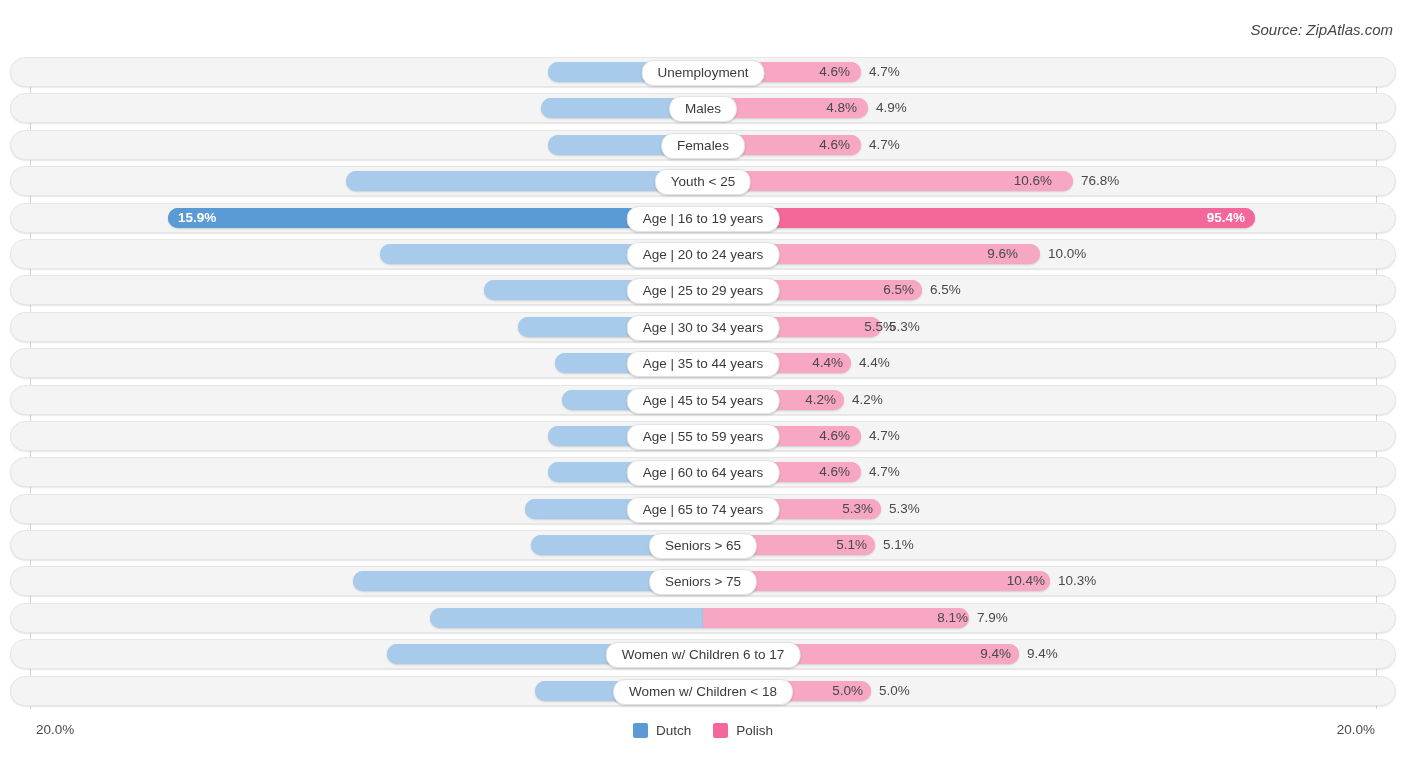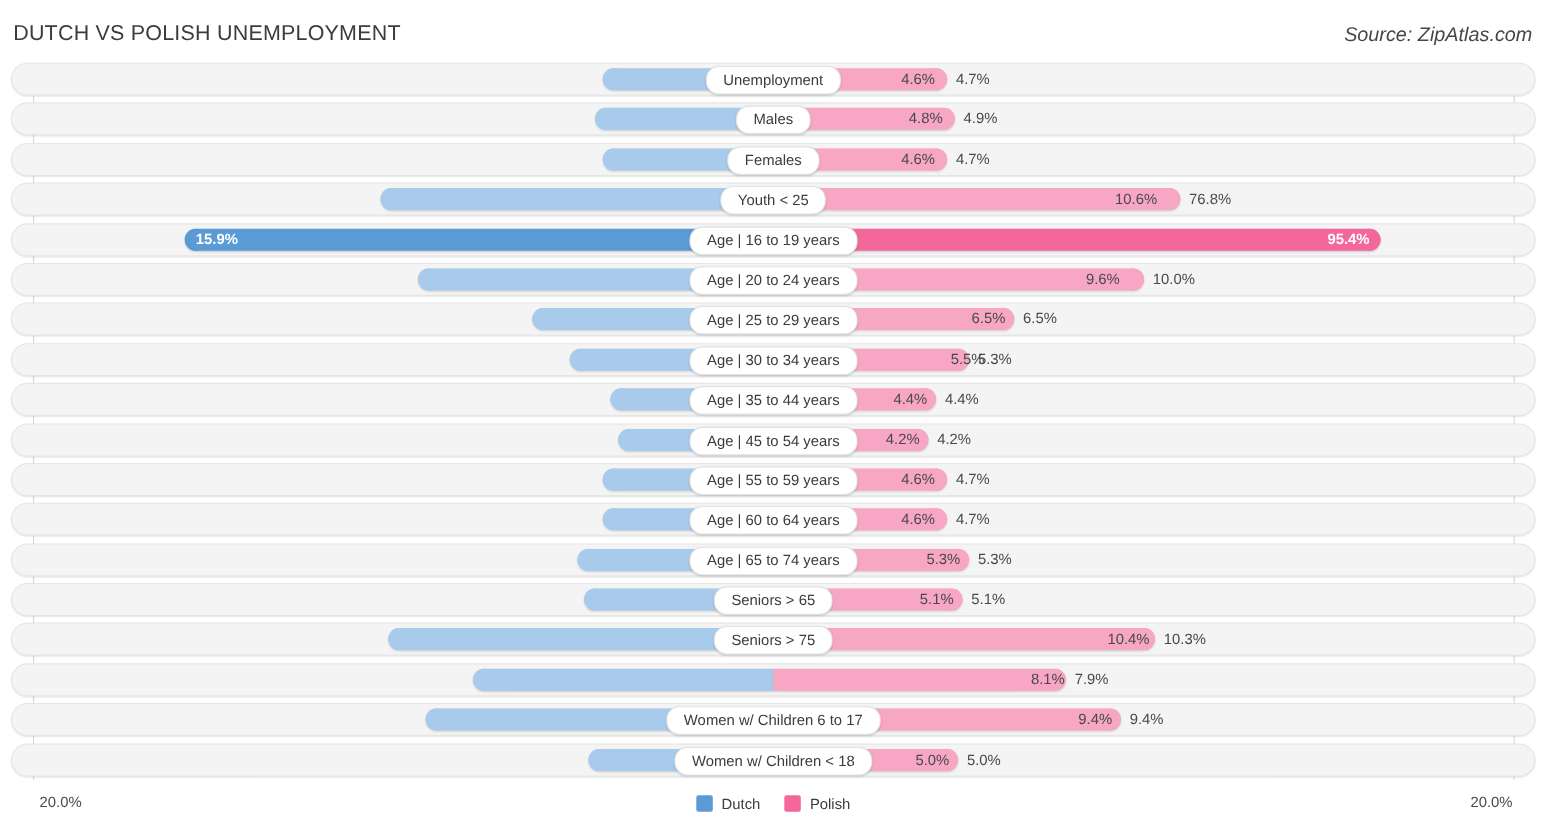--- a/index.html
+++ b/index.html
@@ -29,21 +29,21 @@
     font-size: 19.5px;
     letter-spacing: 0.2px;
     color: #3c3c3c;
     font-weight: 400;
     white-space: nowrap;
   }
   .source {
     position: absolute;
     right: 13px;
     top: 21px;
-    font-size: 18px;
+    font-size: 15px;
     font-style: italic;
     color: #46464a;
     white-space: nowrap;
   }
 
   
   .plot {
     position: absolute;
     left: 0;
     top: 57px;
@@ -200,21 +200,20 @@
   }
   .legend-text {
     font-size: 13.5px;
     color: #3d3d3d;
   }
 </style>
 </head>
 <body>
 
 <div class="header">
-  <div class="chart-title">DUTCH VS POLISH UNEMPLOYMENT</div>
   <div class="source">Source: ZipAtlas.com</div>
 </div>
 
 <div class="plot">
   <div class="gridline grid-left"></div>
   <div class="gridline grid-right"></div>
   <div class="rows" id="rows">
       <div class="row">
         <div class="track"></div>
         <div class="bar bar-left" style="width: 155px;"></div>

